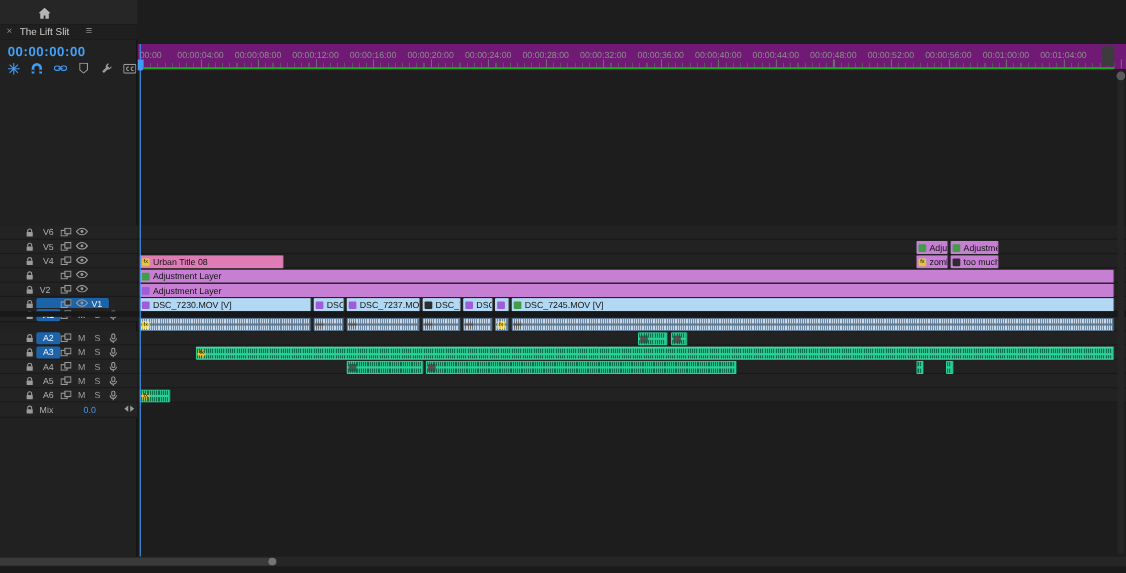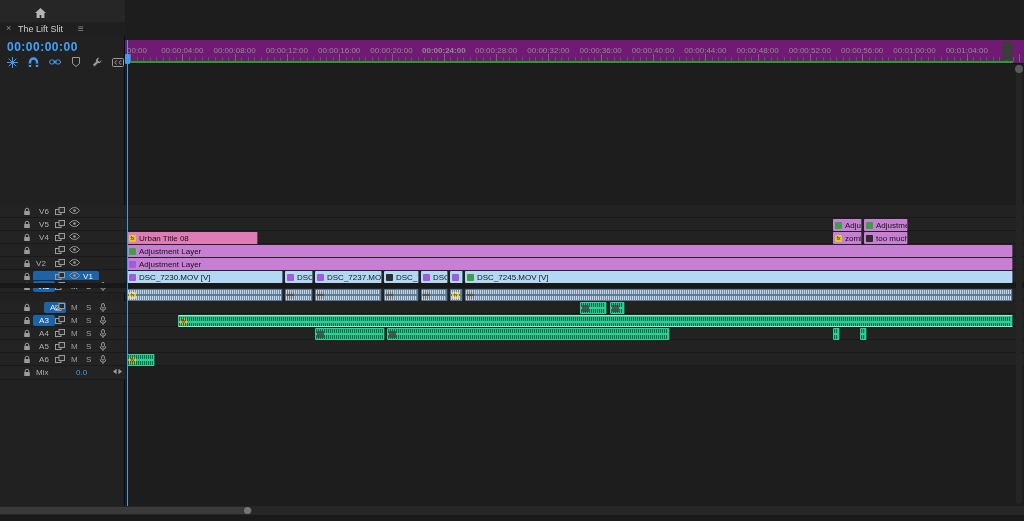--- a/index.html
+++ b/index.html
@@ -269,21 +269,21 @@
         <span class="ic" style="left: 99px;"><svg width="8" height="9">
             <rect x="2.6" y="0.5" width="2.8" height="4.6" rx="1.4" fill="none" stroke="#9b9b9b"></rect>
             <path d="M1.2 4.4a2.8 2.8 0 0 0 5.6 0M4 7.2V9" fill="none" stroke="#9b9b9b"></path>
           </svg></span>
       </div>
       <div class="hrow" style="top: 265px;">
         <span class="ic" style="left: 23px;"><svg width="8" height="9">
             <path d="M2.2 4V3a1.8 1.8 0 0 1 3.6 0v1" fill="none" stroke="#9b9b9b"></path>
             <rect x="1.2" y="4" width="5.6" height="4" rx=".5" fill="#9b9b9b"></rect>
           </svg></span>
-        <span class="tlabel targeted" style="left: 33px; margin-left: 11px;">A2</span>
+        <span class="tlabel targeted" style="left: 33px;">A2</span>
         <span class="ic" style="left: 55px;"><svg width="10" height="8">
             <rect x="0.5" y="2.5" width="5.5" height="5" fill="none" stroke="#9b9b9b"></rect>
             <rect x="4" y="0.5" width="5.5" height="5" fill="#2a2a2a" stroke="#9b9b9b"></rect>
           </svg></span>
         <span class="ms" style="left: 71px;">M</span>
         <span class="ms" style="left: 86px;">S</span>
         <span class="ic" style="left: 99px;"><svg width="8" height="9">
             <rect x="2.6" y="0.5" width="2.8" height="4.6" rx="1.4" fill="none" stroke="#9b9b9b"></rect>
             <path d="M1.2 4.4a2.8 2.8 0 0 0 5.6 0M4 7.2V9" fill="none" stroke="#9b9b9b"></path>
           </svg></span>
@@ -374,21 +374,21 @@
     <div id="ruler">
       <div id="ticks-minor"></div>
       <div id="ticks-major"></div>
       <div id="ruler-endblock"></div>
     <span class="rlabel first" style="left: 2px;">00:00</span>
         <span class="rlabel" style="left: 57.3px;">00:00:04:00</span>
         <span class="rlabel" style="left: 109.6px;">00:00:08:00</span>
         <span class="rlabel" style="left: 161.9px;">00:00:12:00</span>
         <span class="rlabel" style="left: 214.2px;">00:00:16:00</span>
         <span class="rlabel" style="left: 266.5px;">00:00:20:00</span>
-        <span class="rlabel" style="left: 318.8px; font-weight: bold;">00:00:24:00</span>
+        <span class="rlabel" style="left: 318.8px;">00:00:24:00</span>
         <span class="rlabel" style="left: 371.1px;">00:00:28:00</span>
         <span class="rlabel" style="left: 423.4px;">00:00:32:00</span>
         <span class="rlabel" style="left: 475.7px;">00:00:36:00</span>
         <span class="rlabel" style="left: 528px;">00:00:40:00</span>
         <span class="rlabel" style="left: 580.3px;">00:00:44:00</span>
         <span class="rlabel" style="left: 632.6px;">00:00:48:00</span>
         <span class="rlabel" style="left: 684.9px;">00:00:52:00</span>
         <span class="rlabel" style="left: 737.2px;">00:00:56:00</span>
         <span class="rlabel" style="left: 789.5px;">00:01:00:00</span>
         <span class="rlabel" style="left: 841.8px;">00:01:04:00</span>

